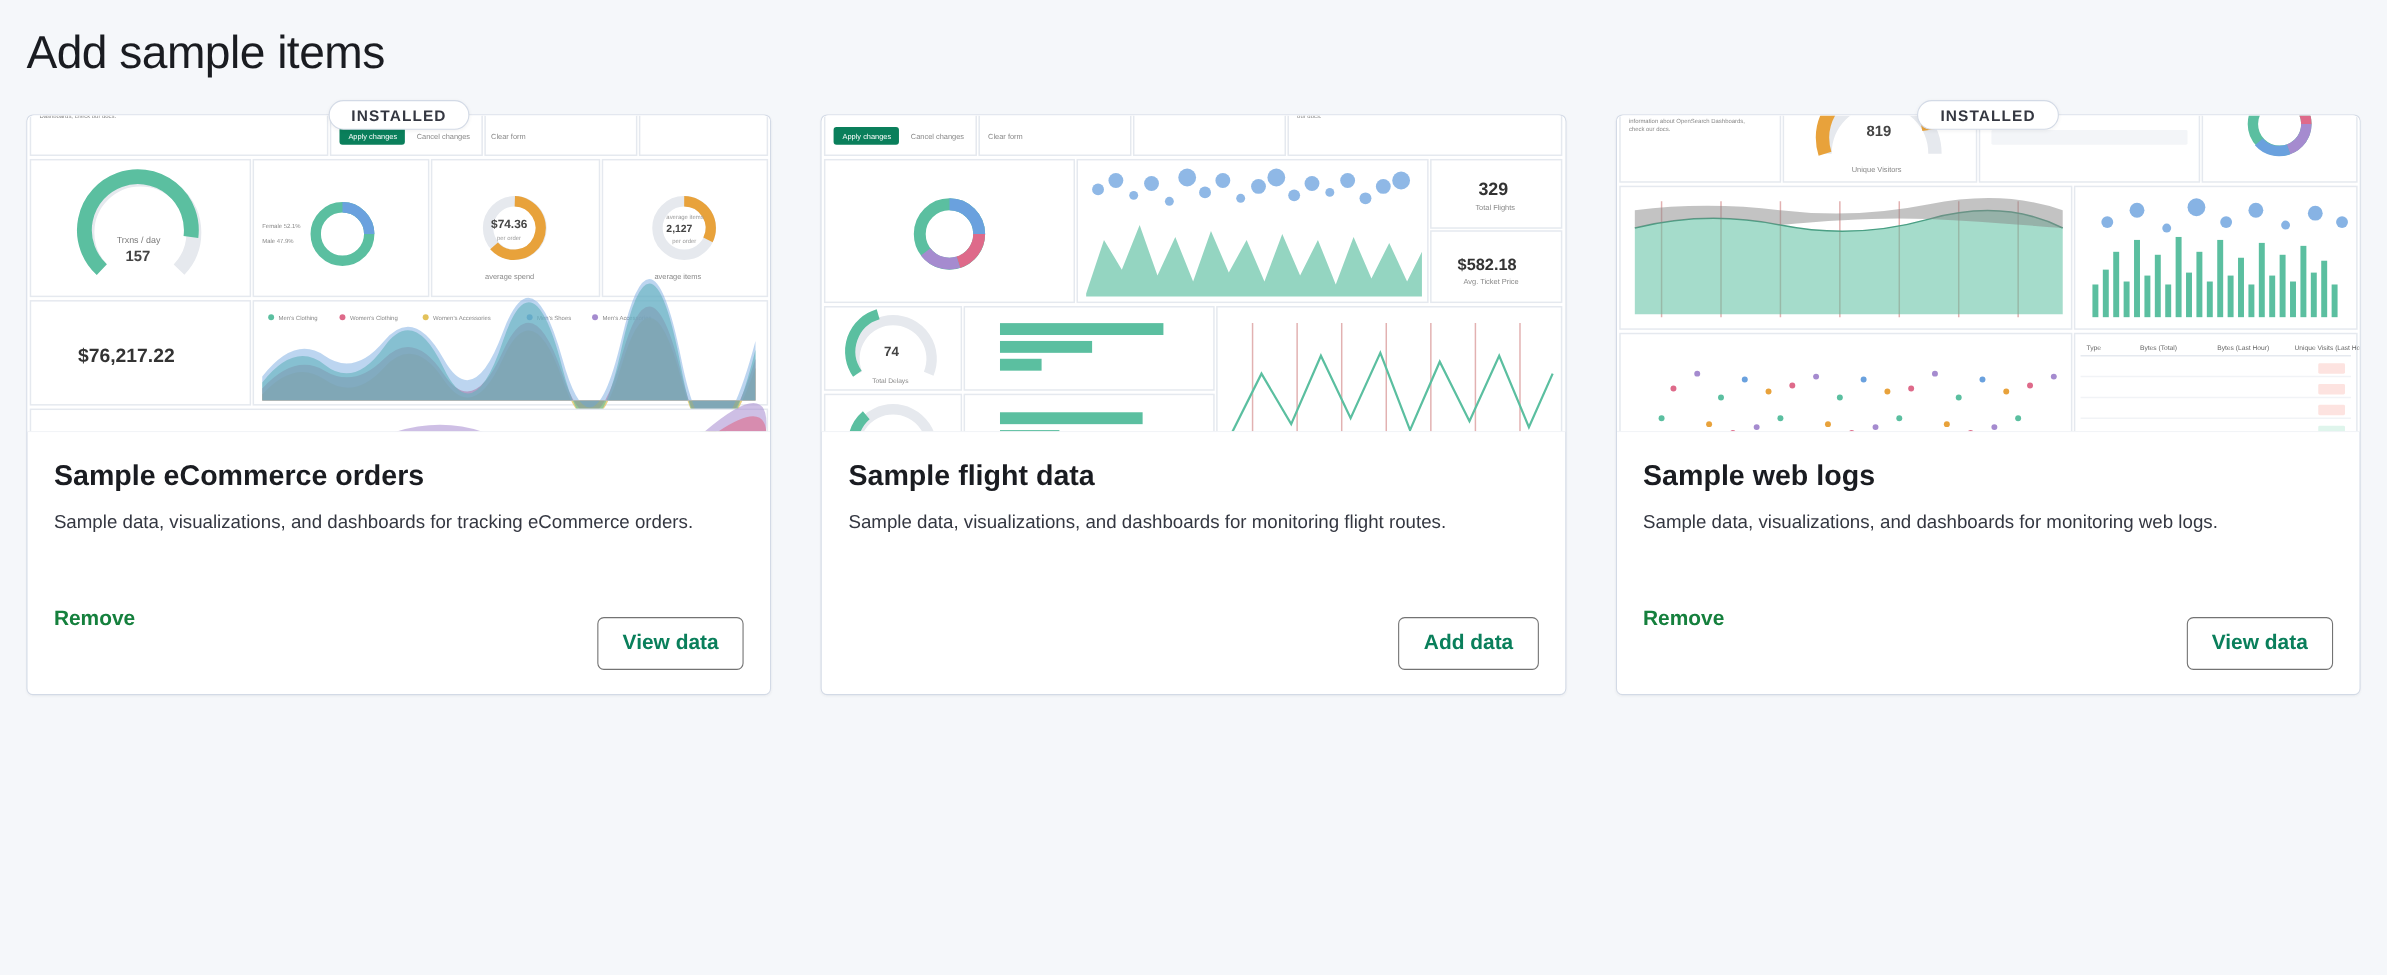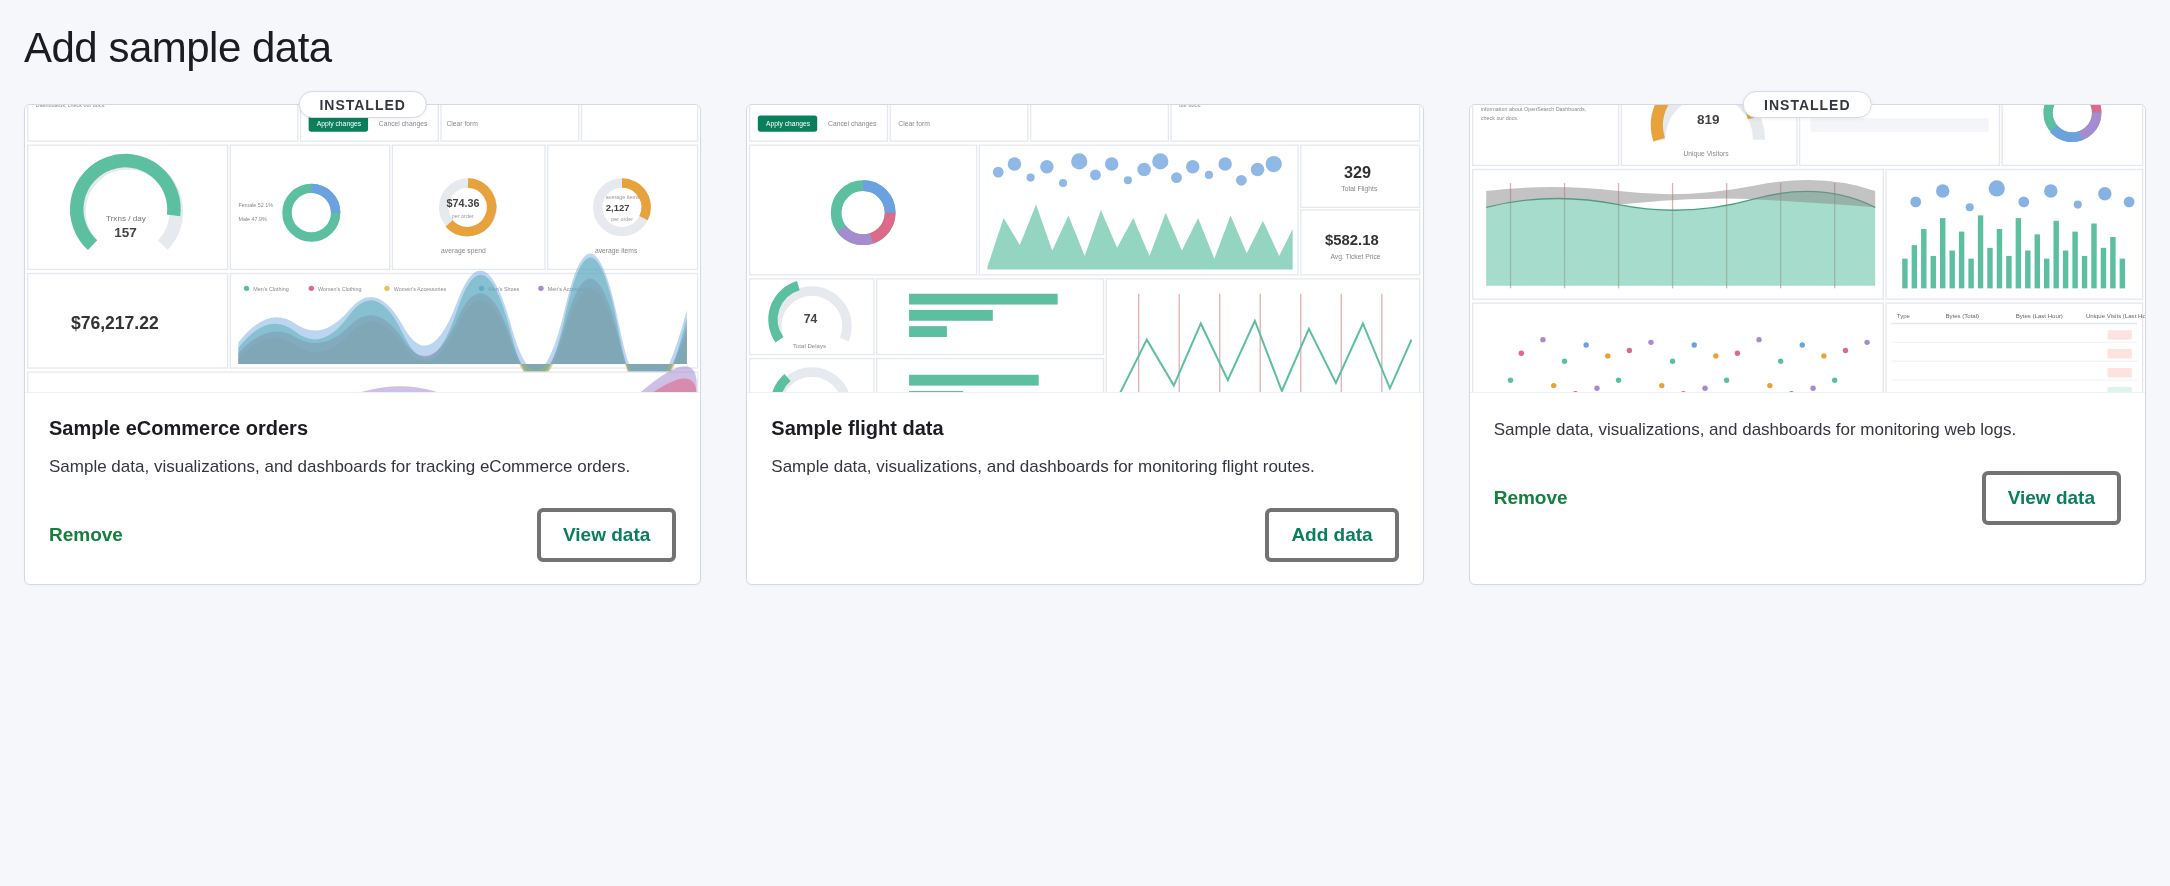--- a/index.html
+++ b/index.html
@@ -59,21 +59,21 @@
       justify-content:center;
       border-top-left-radius:6px;
       border-top-right-radius:6px;
       overflow:hidden;
     }
     .thumb svg { width:100%; height:100%; display:block; }
     .card-body {
       padding: 24px 24px 22px 24px;
     }
     .card-title {
-      font-size: 20px;
+      font-size: 26px;
       font-weight: 600;
       color: #1a1c21;
       margin-bottom: 14px;
     }
     .card-desc {
       font-size: 17px;
       font-weight: 400;
       color: #343741;
       line-height: 1.55;
       margin-bottom: 28px;
@@ -84,35 +84,36 @@
       align-items: center;
     }
     .remove-link {
       color: #15803d;
       font-size: 19px;
       font-weight: 600;
       cursor: pointer;
       text-decoration: none;
     }
     .btn {
-      border: 4px solid #737373;
+      border: 1px solid #737373;
       color: #0a7f5b;
       background: #ffffff;
       padding: 12px 22px;
       font-size: 19px;
       font-weight: 600;
       border-radius: 6px;
       cursor: pointer;
+      margin-top: 45px;
     }
     .spacer { width: 1px; }
   </style>
 </head>
 <body>
 
-<h1 class="page-title">Add sample data</h1>
+<h1 class="page-title">Add sample items</h1>
 
 <div class="cards-row">
 
   <div class="card">
     <div class="installed-badge">INSTALLED</div>
     <div class="thumb">
       <svg viewBox="0 0 500 285" preserveAspectRatio="xMidYMid slice">
         <rect x="0" y="0" width="500" height="285" fill="#ffffff"></rect>
 
         <rect x="2" y="3" width="200" height="60" fill="#ffffff" stroke="#e5e9ef"></rect>
@@ -433,20 +434,21 @@
         <text x="404" y="194" font-size="4.5" fill="#666">Bytes (Last Hour)</text>
         <text x="456" y="194" font-size="4.5" fill="#666">Unique Visits (Last Hour)</text>
         <rect x="472" y="203" width="18" height="7" fill="#fde3e0" rx="1"></rect>
         <rect x="472" y="217" width="18" height="7" fill="#fde3e0" rx="1"></rect>
         <rect x="472" y="231" width="18" height="7" fill="#fde3e0" rx="1"></rect>
         <rect x="472" y="245" width="18" height="7" fill="#dff5ec" rx="1"></rect>
         <rect x="472" y="259" width="18" height="7" fill="#fde3e0" rx="1"></rect>
       </svg>
     </div>
     <div class="card-body">
+      <div class="card-title">Sample web logs</div>
       <div class="card-desc">Sample data, visualizations, and dashboards for monitoring web logs.</div>
       <div class="card-footer">
         <a class="remove-link">Remove</a>
         <button class="btn">View data</button>
       </div>
     </div>
   </div>
 
 </div>
 

